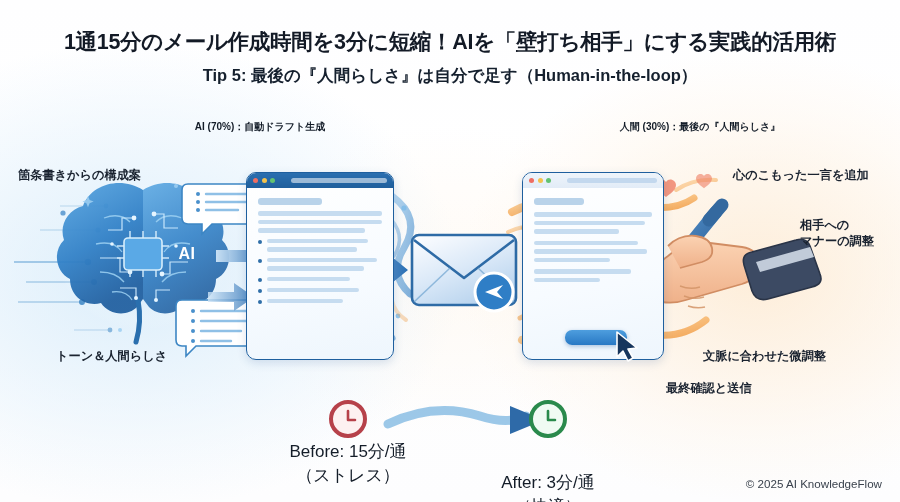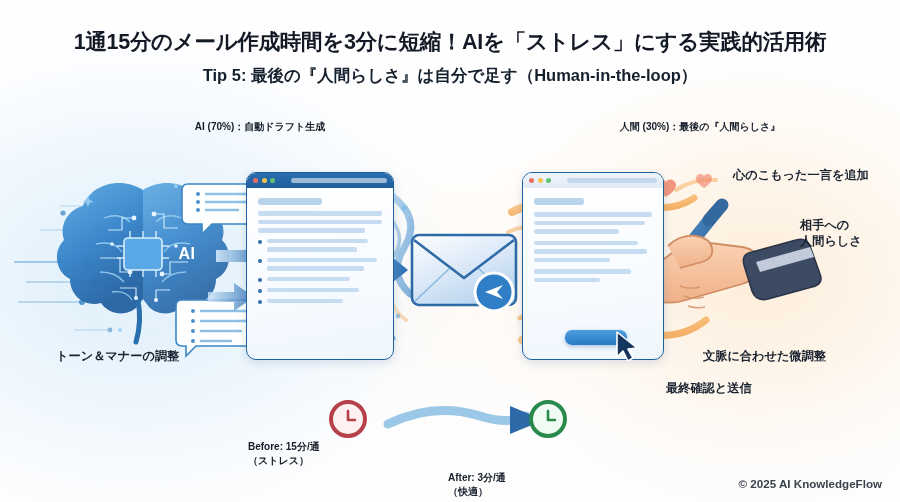--- a/index.html
+++ b/index.html
@@ -41,25 +41,25 @@
 
   .anno { position: absolute; font-size: 12.2px; font-weight: 700; color: #1a2330; white-space: nowrap; line-height: 1.35; }
   .anno.a1 { left: 18px;  top: 167px; }
   .anno.a2 { left: 56px;  top: 348px; }
   .anno.a3 { left: 78px;  top: 380px; }
   .anno.a4 { left: 733px; top: 167px; }
   .anno.a5 { left: 800px; top: 218px; font-family: Liberation Mono, monospace; }
   .anno.a6 { left: 703px; top: 348px; }
   .anno.a7 { left: 666px; top: 380px; }
 
-  .metric { position: absolute; text-align: left; font-size: 10px; font-weight: 700; color: #141d29; line-height: 1.42; white-space: nowrap; }
+  .metric { position: absolute; text-align: center; font-size: 17px; font-weight: 400; color: #141d29; line-height: 1.42; white-space: nowrap; }
   .metric.before { left: 248px; top: 440px; width: 200px; }
   .metric.after  { left: 448px; top: 428px; width: 200px; margin-top: 43px; }
 
-  .footer { position: absolute; right: 18px; bottom: 12px; font-size: 11.6px; font-weight: 700; color: #3a424d; white-space: nowrap; }
+  .footer { position: absolute; right: 18px; bottom: 12px; font-size: 11.6px; font-weight: 400; color: #3a424d; white-space: nowrap; }
 
   
   .svg-layer { position: absolute; inset: 0; width: 900px; height: 502px; pointer-events: none; }
 
   .card { position: absolute; border-radius: 10px; overflow: hidden;
           border: 1.6px solid #1e5f9e;
           background: linear-gradient(170deg,#ffffff 0%,#f7fbff 60%,#eef6fd 100%);
           box-shadow: 0 3px 10px rgba(30,80,140,0.16); }
   .card .bar { height: 15px; background: linear-gradient(180deg,#2a6fb0 0%,#205f9c 100%);
                display: flex; align-items: center; padding: 0 6px; gap: 3.5px; }
@@ -342,21 +342,21 @@
       <path d="M752 252 l44 -12 q10 -3 14 6 l10 28 q4 10 -8 13 l-44 12 q-12 3 -16 -8 l-8 -26 q-3 -11 8 -13 z" fill="#3c4a63" stroke="#2a3447" stroke-width="1.6"></path>
       <path d="M756 262 l54 -15 l4 10 l-54 15 z" fill="#cfd9e6" opacity="0.9"></path>
     </g>
 
     <g>
       <path d="M388 424 q46 -22 92 -8 q28 9 46 0" fill="none" stroke="#7bb5e0" stroke-width="9" stroke-linecap="round" opacity="0.75"></path>
       <path d="M510 406 l34 14 -34 14 z" fill="#2e6aa8"></path>
     </g>
   </svg>
 
-  <div class="title">1通15分のメール作成時間を3分に短縮！AIを「ストレス」にする実践的活用術</div>
+  <div class="title">1通15分のメール作成時間を3分に短縮！AIを「壁打ち相手」にする実践的活用術</div>
   <div class="subtitle">Tip 5: 最後の『人間らしさ』は自分で足す（Human-in-the-loop）</div>
 
   <div class="col-head left">AI (70%)：自動ドラフト生成</div>
   <div class="col-head right">人間 (30%)：最後の『人間らしさ』</div>
 
   <div style="position:absolute;left:124px;top:240px;width:38px;height:28px;display:flex;align-items:center;justify-content:center;font-size:16px;font-weight:700;color:#ffffff;letter-spacing:0.5px;margin-left:44px;">AI</div>
 
   <div class="card" style="left:246px; top:172px; width:148px; height:188px;">
     <div class="bar">
       <span class="dot r"></span>
@@ -430,25 +430,26 @@
         <div class="ln" style="width:56%"></div>
       </div>
     </div>
     <div class="sendbtn" style="left:42px; bottom:14px; width:62px; height:15px; position:absolute;"></div>
   </div>
 
   <svg style="position:absolute;left:613px;top:330px;width:30px;height:34px;" viewBox="0 0 30 34">
     <path d="M4 2 L4 27 L10 21 L15 31 L20 28 L15 19 L24 18 Z" fill="#17365d" stroke="#ffffff" stroke-width="1.6" stroke-linejoin="round"></path>
   </svg>
 
-  <div class="anno a2">トーン＆マナーの調整</div>
+  <div class="anno a1">箇条書きからの構成案</div>
+  <div class="anno a2">トーン＆人間らしさ</div>
   <div class="anno a4">心のこもった一言を追加</div>
   <div class="anno a5">
     <span>相手への</span><br>
-    <span>人間らしさ</span>
+    <span>マナーの調整</span>
   </div>
   <div class="anno a6">文脈に合わせた微調整</div>
   <div class="anno a7">最終確認と送信</div>
 
   <div class="clk red" style="left:329px; top:400px;">
     <svg viewBox="0 0 30 30" style="width:30px;height:30px;">
       <path d="M15 7 v9 h7" stroke="#b6414a" stroke-width="2.6" fill="none" stroke-linecap="round" stroke-linejoin="round"></path>
     </svg>
   </div>
   <div class="clk green" style="left:529px; top:400px;">

